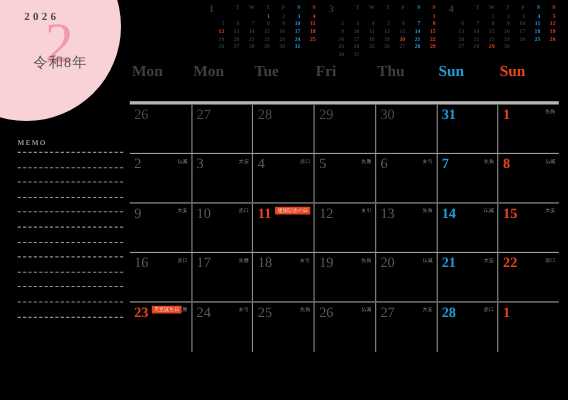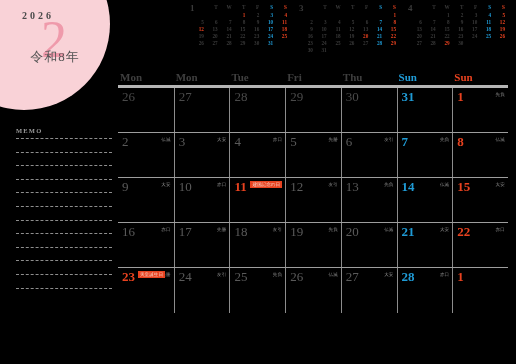--- a/index.html
+++ b/index.html
@@ -66,22 +66,22 @@
   .mini-grid .hd.sun { color: #e8421f; }
   .mini-grid .d { color: #3a3a3a; }
   .mini-grid .d.sat { color: #1f9bd6; }
   .mini-grid .d.sun, .mini-grid .d.hol { color: #e8421f; }
   .mini-grid .d.blank { color: transparent; }
 
   
   .cal { position: absolute; left: 118px; top: 58px; width: 390px; }
   .dow-row { display: grid; grid-template-columns: repeat(7, 1fr); }
   .dow {
-    font-size: 11px; font-family: "Liberation Serif", serif; font-weight: bold;
-    color: #3f3f3f; padding-left: 2px; padding-bottom: 2px; margin-top: 13px;
+    font-size: 14px; font-family: "Liberation Serif", serif; font-weight: bold;
+    color: #3f3f3f; padding-left: 2px; padding-bottom: 18px;
   }
   .dow.sat { color: #1f9bd6; }
   .dow.sun { color: #e8421f; }
   .hdr-rule { height: 3px; background: #b5b5b5; }
 
   .week {
     display: grid; grid-template-columns: repeat(7, 1fr);
     height: 45px;
     border-bottom: 1px solid #9d9d9d;
   }

